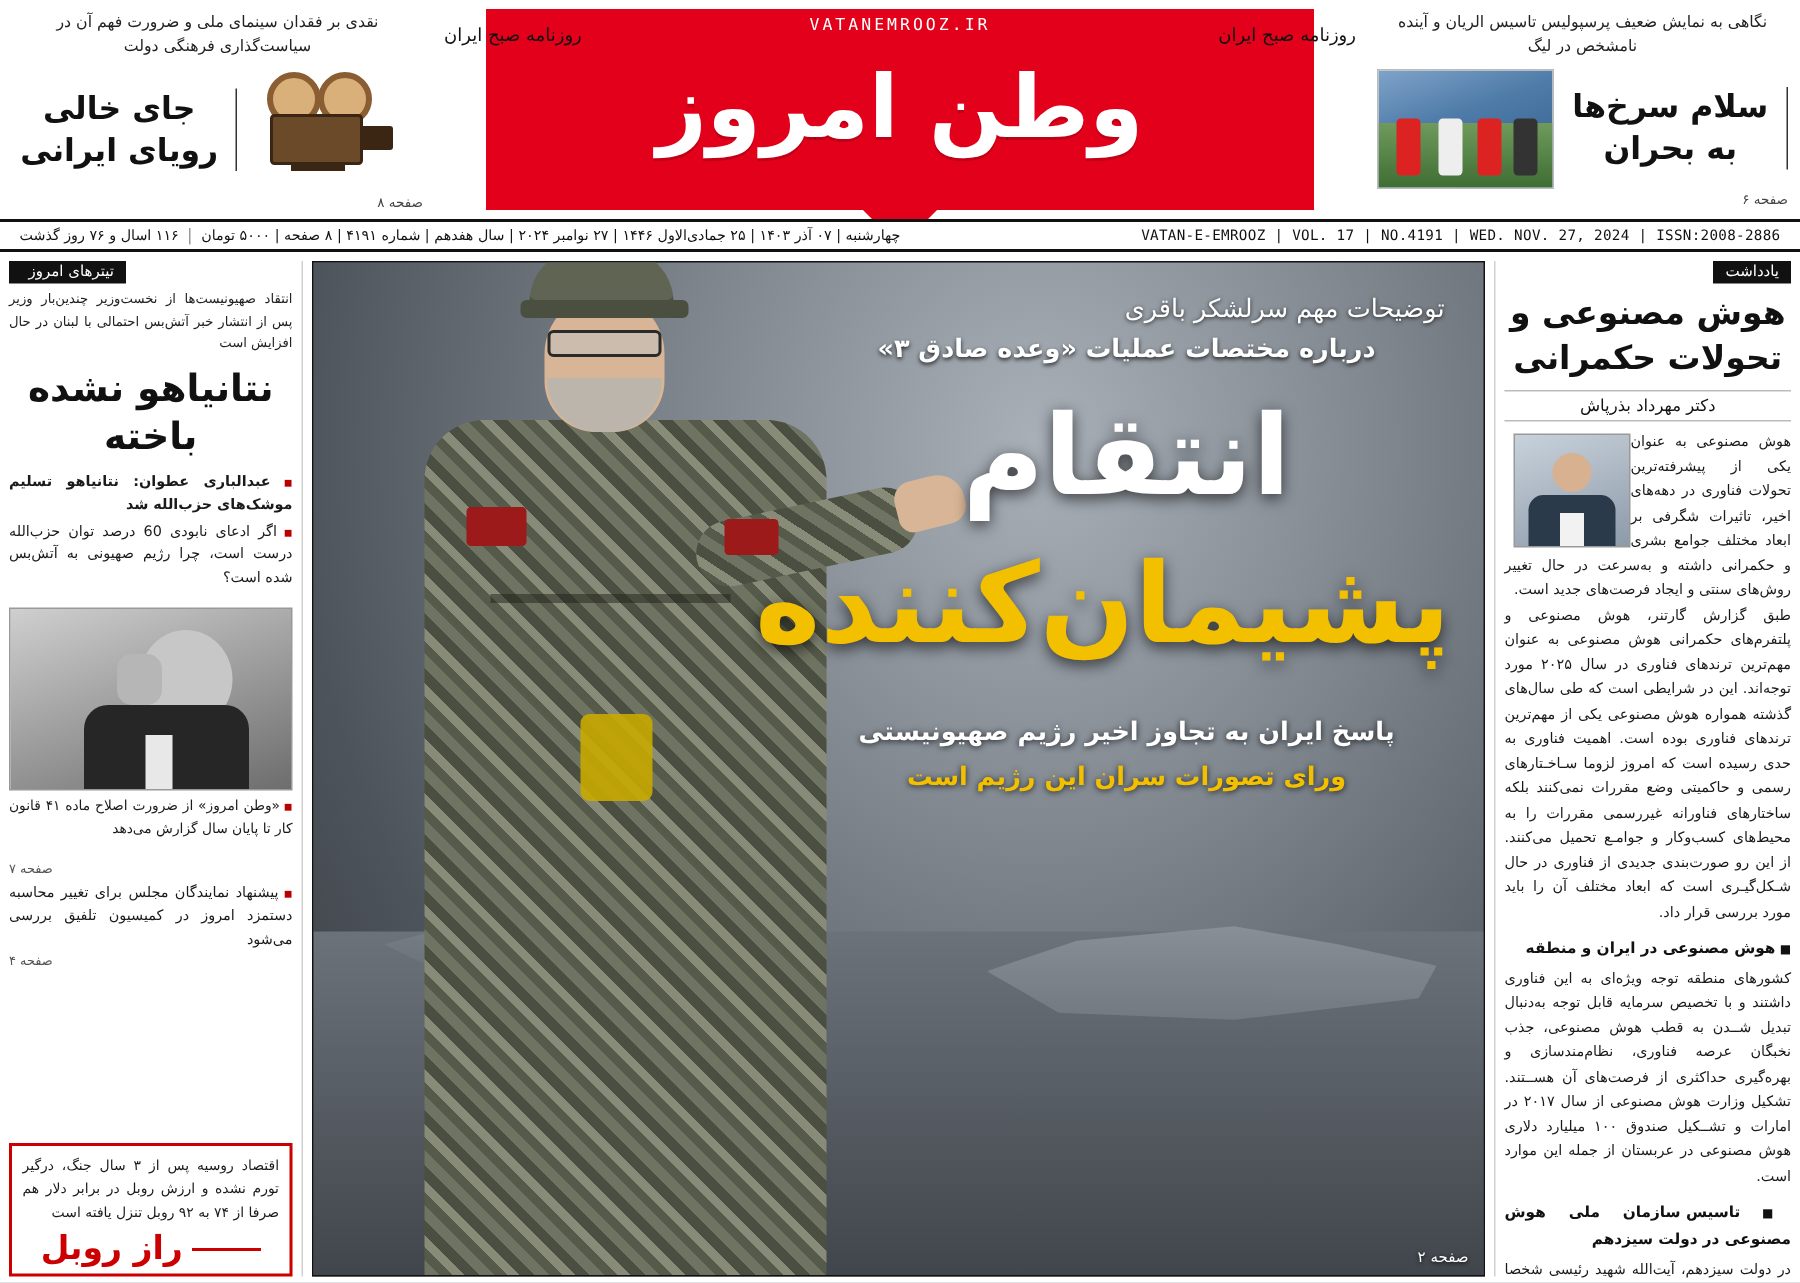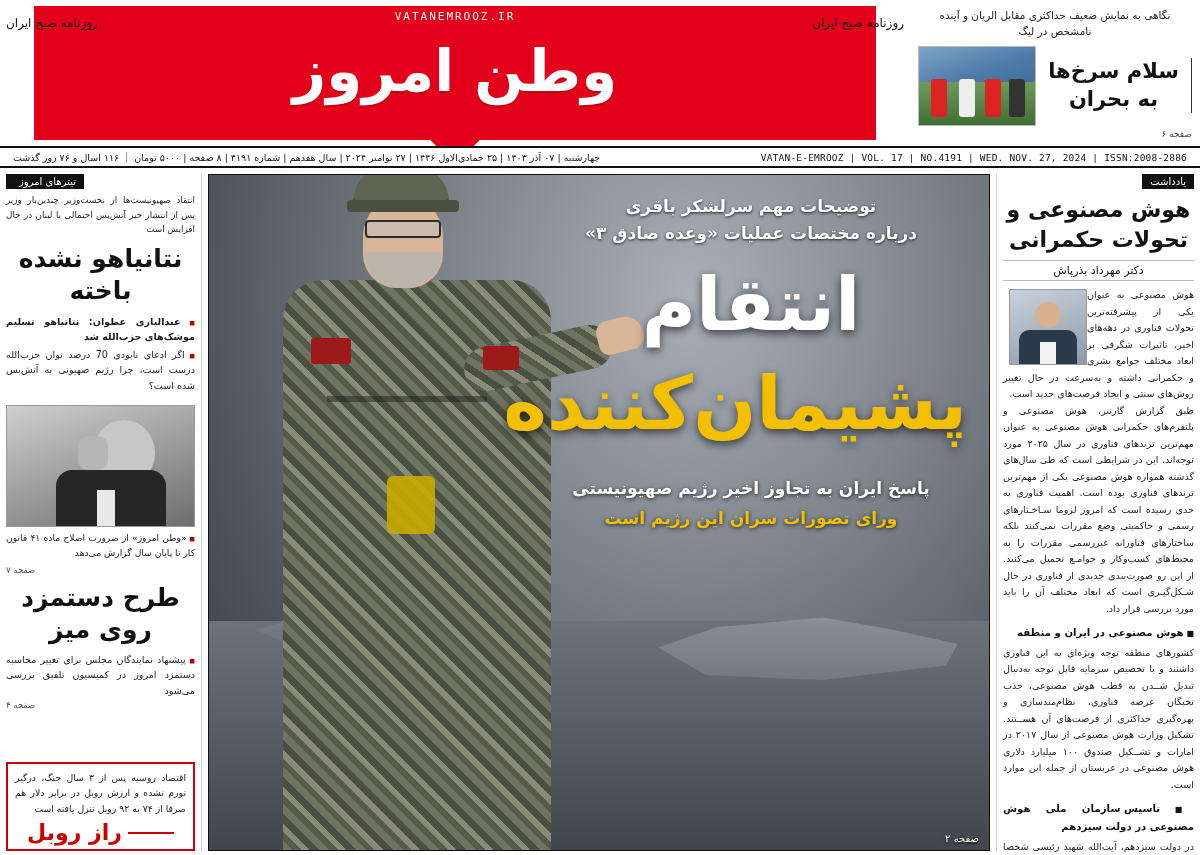--- a/index.html
+++ b/index.html
@@ -334,21 +334,21 @@
     background:#c8a800; border-radius:6px; opacity:.9;
   }
   .of-stripe {
     position:absolute; left:60px; top:236px; width:160px; height:6px; background:#1f2118; opacity:.5;
   }
 
   .lead-deck {
     position: absolute; top: 18px; right: 26px; left: 330px;
     text-align: center; color: #fff; z-index: 5;
   }
-  .lead-deck .l1 { font-size: 17px; font-weight: bold; line-height: 1.6; text-shadow: 0 1px 3px rgba(0,0,0,.8); }
+  .lead-deck .l1 { font-size: 17px; font-weight: normal; line-height: 1.6; text-shadow: 0 1px 3px rgba(0,0,0,.8); text-align: right; }
   .lead-deck .l2 { font-size: 17px; font-weight: bold; line-height: 1.6; text-shadow: 0 1px 3px rgba(0,0,0,.8); }
   .lead-title1 {
     position: absolute; top: 92px; left: 330px; right: 26px;
     text-align: center;
     font-size: 74px; font-weight: bold; color: #fff; line-height: 1;
     text-shadow: 0 3px 10px rgba(0,0,0,.65);
     z-index: 5;
   }
   .lead-title2 {
     position: absolute; top: 190px; left: 300px; right: 22px;
@@ -401,21 +401,21 @@
     background: linear-gradient(160deg,#cfcfcf,#6d6d6d);
     border: 1px solid #999; position: relative; overflow:hidden;
     filter: grayscale(100%);
   }
   .lp-head { position:absolute; left:46%; top:14px; width:62px; height:66px; border-radius:50%; background:#cfc6bd;}
   .lp-hand { position:absolute; left:38%; top:30px; width:30px; height:34px; border-radius:10px; background:#bfb4aa;}
   .lp-suit { position:absolute; left:26%; bottom:0; width:110px; height:56px; background:#23262a; border-radius:16px 16px 0 0;}
   .lp-shirt{ position:absolute; left:48%; bottom:0; width:18px; height:36px; background:#e8e8e8;}
   .lc-caption {
     font-size: 9.2px; line-height: 1.6; color:#1a1a1a; text-align: justify;
-    margin-bottom: 4px;
+    margin-bottom: 14px;
   }
   .lc-caption::before { content:"◼ "; font-size: 7px; color:#b00; }
   .lc-page { font-size: 8.6px; color:#555; text-align:left; margin-bottom: 3px; }
   .lc-title2 {
     font-size: 25px; font-weight: bold; line-height: 1.3; text-align: center; color:#111;
     margin: 4px 0 5px 0;
   }
   .boxed {
     border: 2px solid #c00;
     padding: 6px 7px 4px 7px;
@@ -431,21 +431,21 @@
   .boxed-title .dash { flex:1; height:2px; background:#c00; max-width:46px; }
 </style>
 </head>
 <body>
 
 <div class="page">
 
   <div class="masthead">
 
     <div class="mh-right">
-      <div class="teaser-sub">نگاهی به نمایش ضعیف حداکثری مقابل الریان و آینده نامشخص در لیگ</div>
+      <div class="teaser-sub">نگاهی به نمایش ضعیف پرسپولیس تاسیس الریان و آینده نامشخص در لیگ</div>
       <div class="teaser-main">
         <div class="teaser-title teaser-divider">سلام سرخ‌ها به بحران</div>
         <div class="teaser-photo">
           <div class="tp-field"></div>
           <div class="tp-player tp-p1"></div>
           <div class="tp-player tp-p2"></div>
           <div class="tp-player tp-p3"></div>
           <div class="tp-player tp-p4"></div>
         </div>
       </div>
@@ -455,20 +455,34 @@
     <div class="mh-center">
       <div class="logo-box">
         <div class="logo-red"></div>
         <div class="logo-site">VATANEMROOZ.IR</div>
         <div class="logo-word">وطن امروز</div>
         <div class="logo-kicker-r">روزنامه صبح ایران</div>
         <div class="logo-kicker-l">روزنامه صبح ایران</div>
       </div>
     </div>
 
+    <div class="mh-left">
+      <div class="teaser-sub">نقدی بر فقدان سینمای ملی و ضرورت فهم آن در سیاست‌گذاری فرهنگی دولت</div>
+      <div class="teaser-main">
+        <div class="camera-ill">
+          <div class="cam-reel r1"></div>
+          <div class="cam-reel r2"></div>
+          <div class="cam-body"></div>
+          <div class="cam-lens"></div>
+          <div class="cam-stand"></div>
+        </div>
+        <div class="teaser-title teaser-divider">جای خالی رویای ایرانی</div>
+      </div>
+      <div class="teaser-page">صفحه ۸</div>
+    </div>
   </div>
 
   <div class="infobar">
     <div class="seg lat">VATAN-E-EMROOZ | VOL. 17 | NO.4191 | WED. NOV. 27, 2024 | ISSN:2008-2886</div>
     <div class="spacer"></div>
     <div class="seg">چهارشنبه | ۰۷ آذر ۱۴۰۳ | ۲۵ جمادی‌الاول ۱۴۴۶ | ۲۷ نوامبر ۲۰۲۴ | سال هفدهم | شماره ۴۱۹۱ | ۸ صفحه | ۵۰۰۰ تومان</div>
     <div class="seg">۱۱۶ اسال و ۷۶ روز گذشت</div>
   </div>
 
   <div class="body">
@@ -522,31 +536,30 @@
         <div class="lead-page">صفحه ۲</div>
       </div>
     </div>
 
     <div class="col-left">
       <div class="sec-tag sec-tag-l">تیترهای امروز</div>
       <div class="lc-lede">انتقاد صهیونیست‌ها از نخست‌وزیر چندین‌بار وزیر پس از انتشار خبر آتش‌بس احتمالی با لبنان در حال افزایش است</div>
       <div class="lc-title">نتانیاهو نشده باخته</div>
       <div class="lc-bullets">
         <div class="lc-bullet b-head">عبدالباری عطوان: نتانیاهو تسلیم موشک‌های حزب‌الله شد</div>
-        <div class="lc-bullet">اگر ادعای نابودی 70 درصد توان حزب‌الله درست است، چرا رژیم صهیونی به آتش‌بس شده است؟</div>
+        <div class="lc-bullet">اگر ادعای نابودی 60 درصد توان حزب‌الله درست است، چرا رژیم صهیونی به آتش‌بس شده است؟</div>
       </div>
       <div class="lc-photo">
         <div class="lp-head"></div>
         <div class="lp-hand"></div>
         <div class="lp-suit"></div>
         <div class="lp-shirt"></div>
       </div>
       <div class="lc-caption">«وطن امروز» از ضرورت اصلاح ماده ۴۱ قانون کار تا پایان سال گزارش می‌دهد</div>
       <div class="lc-page">صفحه ۷</div>
-      <div class="lc-title2">طرح دستمزد روی میز</div>
       <div class="lc-bullet">پیشنهاد نمایندگان مجلس برای تغییر محاسبه دستمزد امروز در کمیسیون تلفیق بررسی می‌شود</div>
       <div class="lc-page">صفحه ۴</div>
 
       <div class="boxed">
         <div class="boxed-text">اقتصاد روسیه پس از ۳ سال جنگ، درگیر تورم نشده و ارزش روبل در برابر دلار هم صرفا از ۷۴ به ۹۲ روبل تنزل یافته است</div>
         <div class="boxed-title">
           <span class="dash"></span>
           <span>راز روبل</span>
         </div>
       </div>

